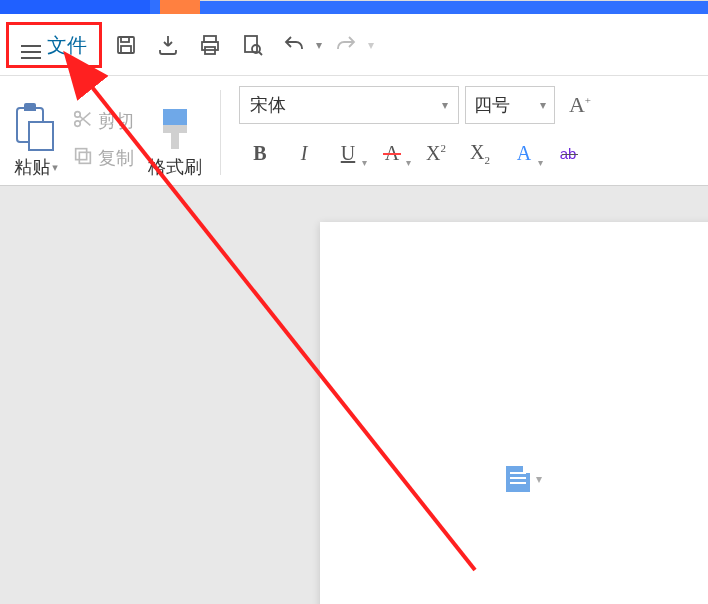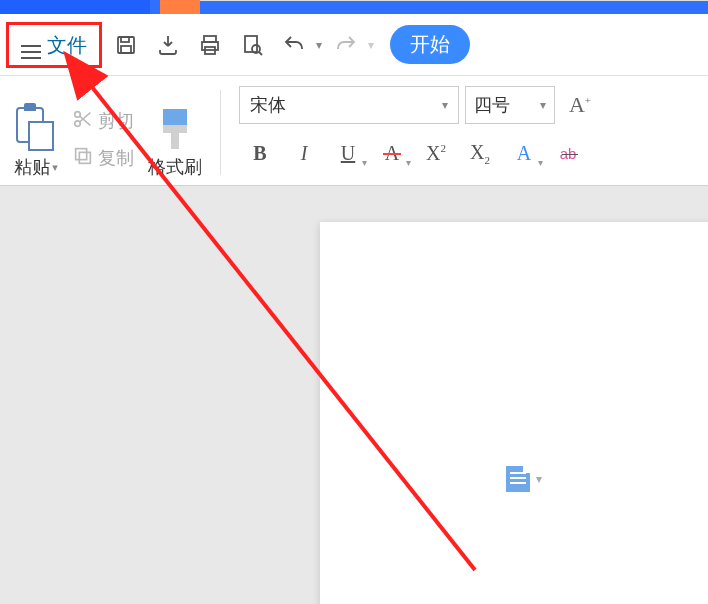--- a/index.html
+++ b/index.html
@@ -247,21 +247,21 @@
       content: "";
       position: absolute;
       left: -2px; right: -2px;
       bottom: 0px;
       height: 2px;
       background: #ff4040;
     }
     .sup { font-family: "Times New Roman", serif; }
     .sup sup { font-size: 11px; }
     .textfx { font-family: "Times New Roman", serif; color: #3a8bff; }
-    .abx { font-size: 15px; color: #ec4899; position: relative;}
+    .abx { font-size: 15px; color: #6d28d9; position: relative;}
     .abx::after { content:""; position:absolute; left: 2px; right: -2px; top: 55%; height: 1.5px; background:#555;}
 
     .canvas-area {
       position: absolute;
       left: 0; right: 0;
       top: 186px; bottom: 0;
       background: #e8e8e8;
     }
     .page {
       position: absolute;
@@ -360,23 +360,20 @@
       </svg>
   </div>
   <span class="dropdown-caret">▾</span>
   <div class="qat-btn">
     <svg viewBox="0 0 24 24" fill="none" stroke="#bbb" stroke-width="1.8">
         <path d="M15 14l5-5-5-5M20 9H10a6 6 0 00-6 6v1"></path>
       </svg>
   </div>
   <span class="dropdown-caret" style="color:#ccc">▾</span>
 
-  <div class="start-pill">
-    <span>开始</span>
-  </div>
 </div>
 
 <div class="ribbon">
   <div class="ribbon-group paste-block">
     <div class="paste-icon">
       <div class="clipboard-back"></div>
       <div class="clipboard-clip"></div>
       <div class="clipboard-doc"></div>
     </div>
     <div class="paste-label">

